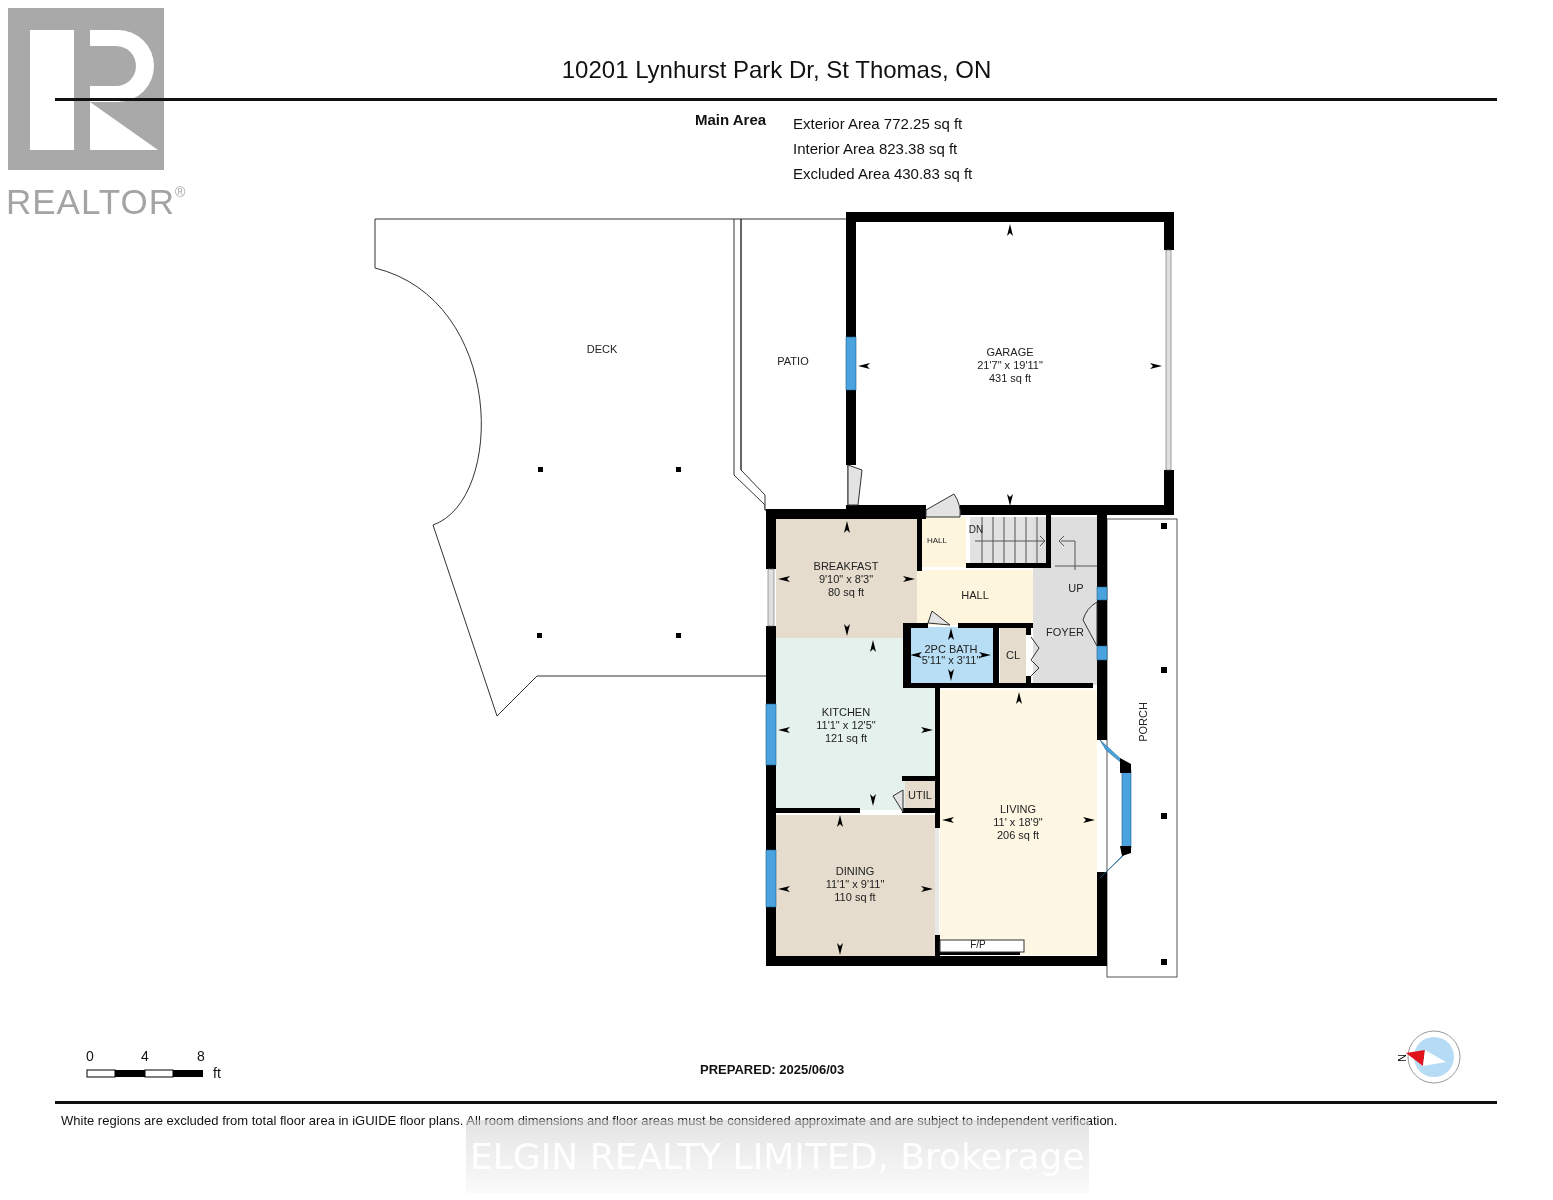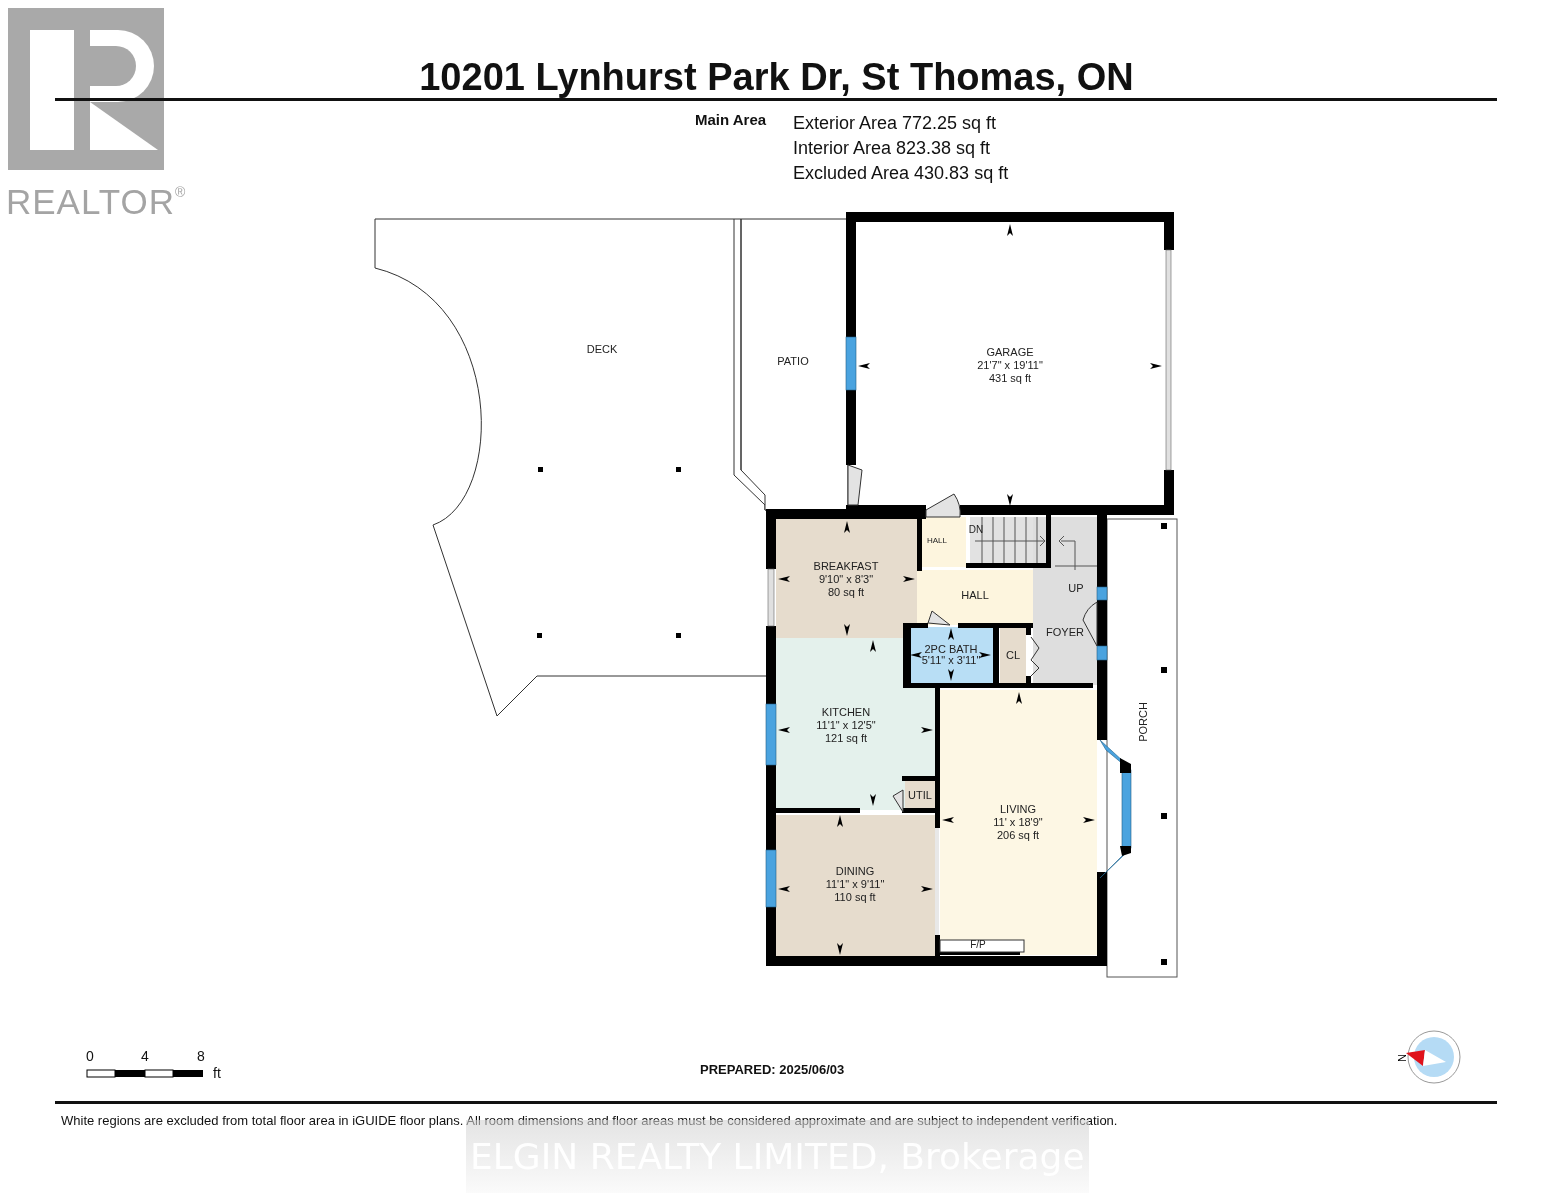--- a/index.html
+++ b/index.html
@@ -1,24 +1,24 @@
 <!DOCTYPE html>
 <html><head>
 <meta charset="utf-8">
 <style>
   html, body { margin:0; padding:0; background:#ffffff; }
   body { width:1553px; height:1200px; position:relative; overflow:hidden; font-family:"Liberation Sans", sans-serif; color:#111; }
   .logo { position:absolute; left:8px; top:8px; width:156px; height:162px; background:#a9a9a9; }
   .logo-text { position:absolute; left:6px; top:170px; font-size:35px; color:#a4a4a4; letter-spacing:1px; font-family:"Liberation Sans", sans-serif;margin-top:12px; }
   .logo-text sup { font-size:14px; vertical-align:top; position:relative; top:2px; }
-  .title { position:absolute; left:0; width:1553px; top:56px; text-align:center; font-weight:bold; font-size:38px; }
+  .title { position:absolute; left:0; width:1553px; top:56px; text-align:center; font-weight:normal; font-size:24px; }
   .rule-top { position:absolute; left:55px; top:98px; width:1442px; height:3px; background:#111; }
   .rule-bottom { position:absolute; left:55px; top:1101px; width:1442px; height:3px; background:#111; }
   .floor-label { position:absolute; left:695px; top:111px; font-weight:bold; font-size:15px; }
-  .areas { position:absolute; left:793px; top:111px; font-size:18px; line-height:25px; }
+  .areas { position:absolute; left:793px; top:111px; font-size:15px; line-height:25px; }
   .plan { position:absolute; left:0; top:0; }
   .room-label { font-family:"Liberation Sans", sans-serif; font-size:11px; fill:#222; text-anchor:middle; }
   .scale { position:absolute; left:86px; top:1048px; }
   .prepared { position:absolute; left:700px; top:1062px; font-size:13px;font-weight:bold; }
   .disclaimer { position:absolute; left:61px; top:1113px; font-size:13px; }
   .watermark { position:absolute; left:466px; top:1120px; font-size:36px; color:rgba(255,255,255,0.95); background:linear-gradient(to bottom, rgba(210,210,210,0.6), rgba(240,240,240,0.3)); padding:16px 4px; font-family:"DejaVu Sans", sans-serif; font-weight:normal; letter-spacing:0; }
   .compass { position:absolute; left:1392px; top:1030px; }
 </style>
 </head>
 <body>

